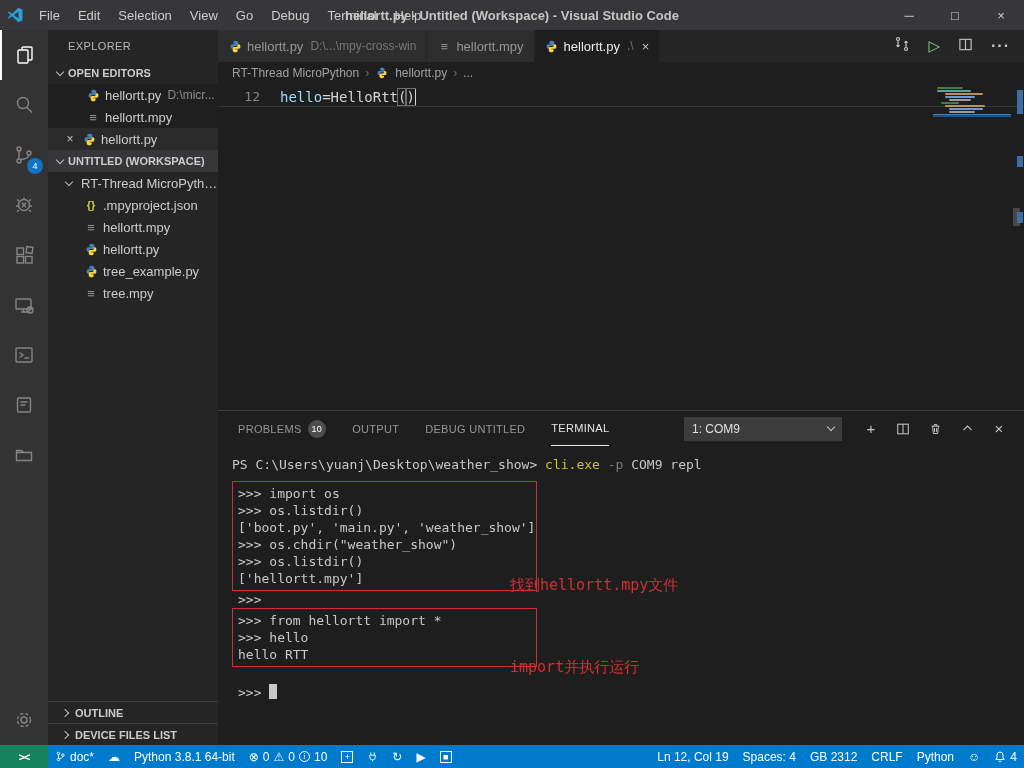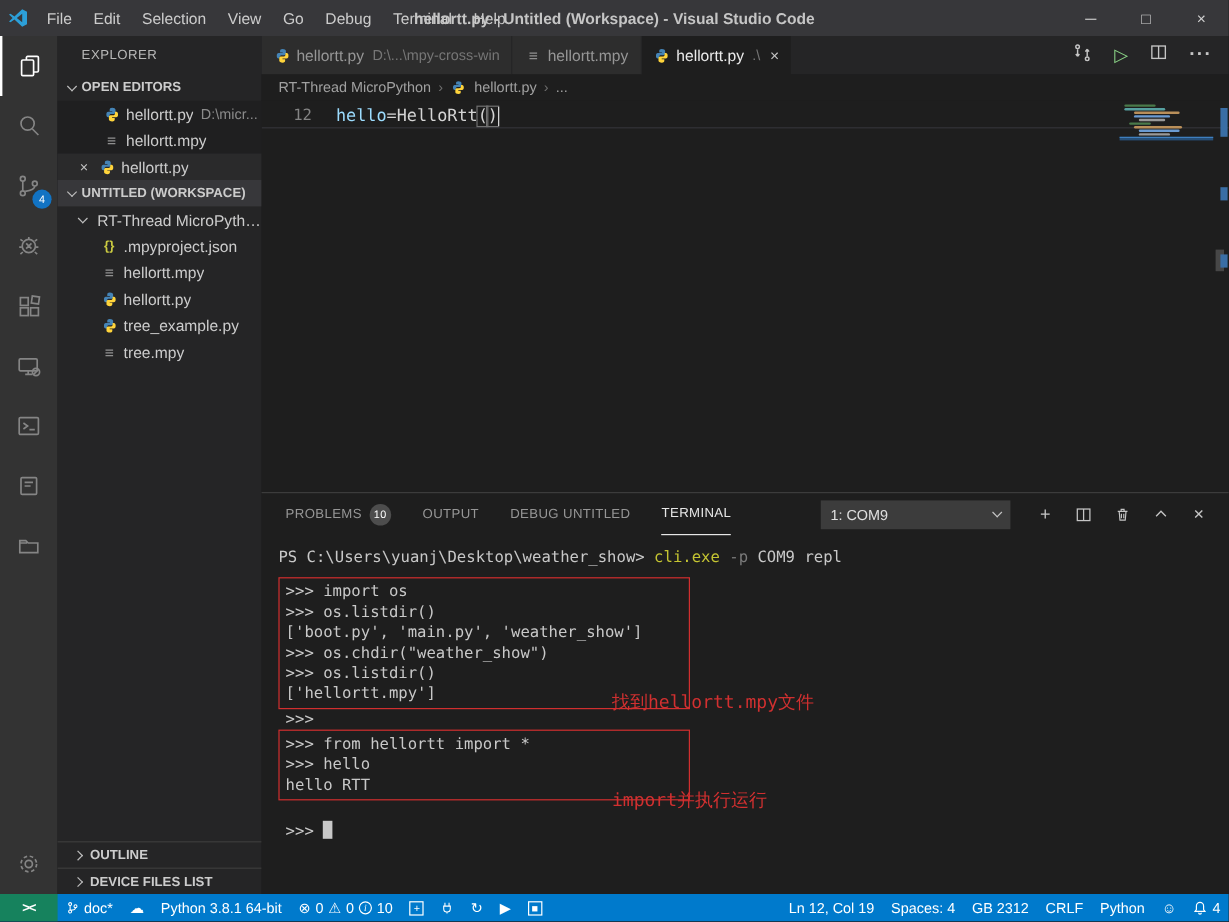--- a/index.html
+++ b/index.html
@@ -98,21 +98,21 @@
   .pdrop .chev { border-color:#c5c5c5; margin-left:auto; }
   .panel-actions { display:flex; align-items:center; gap:14px; padding:0 16px 0 20px; color:#c5c5c5; }
   .pa { width:18px; height:18px; display:flex; align-items:center; justify-content:center; font-size:15px; }
 
   
   .term { position:relative; flex:1; padding:10px 0 0 14px; font-family:"DejaVu Sans Mono", monospace;
     font-size:13px; line-height:17px; color:#c8c8c8; overflow:hidden; }
   .tline { height:17px; white-space:pre; }
   .t-yellow { color:#c5c532; }
   .t-dim { color:#7b7b7b; }
-  .redbox { width:343px; border:1px solid #d12f2f; padding:3px 16px 3px 5px; margin-top:8px; }
+  .redbox { width:305px; border:1px solid #d12f2f; padding:3px 16px 3px 5px; margin-top:8px; }
   .redbox.b2 { margin-top:0; }
   .tprompt { padding-left:6px; }
   .block-cursor { display:inline-block; width:8px; height:15px; background:#c8c8c8; vertical-align:-2px; }
   .annotation { position:absolute; left:292px; color:#d13030; font-size:15px;
     font-family:"DejaVu Sans Mono","DejaVu Sans", monospace, sans-serif; white-space:nowrap; }
 
   
   .statusbar { height:23px; background:#007acc; display:flex; align-items:center; color:#ffffff; font-size:12px; flex:0 0 auto; }
   .sb-remote { width:48px; height:23px; background:#16825d; display:flex; align-items:center; justify-content:center;
     font-weight:bold; font-size:11px; letter-spacing:-1px; }

